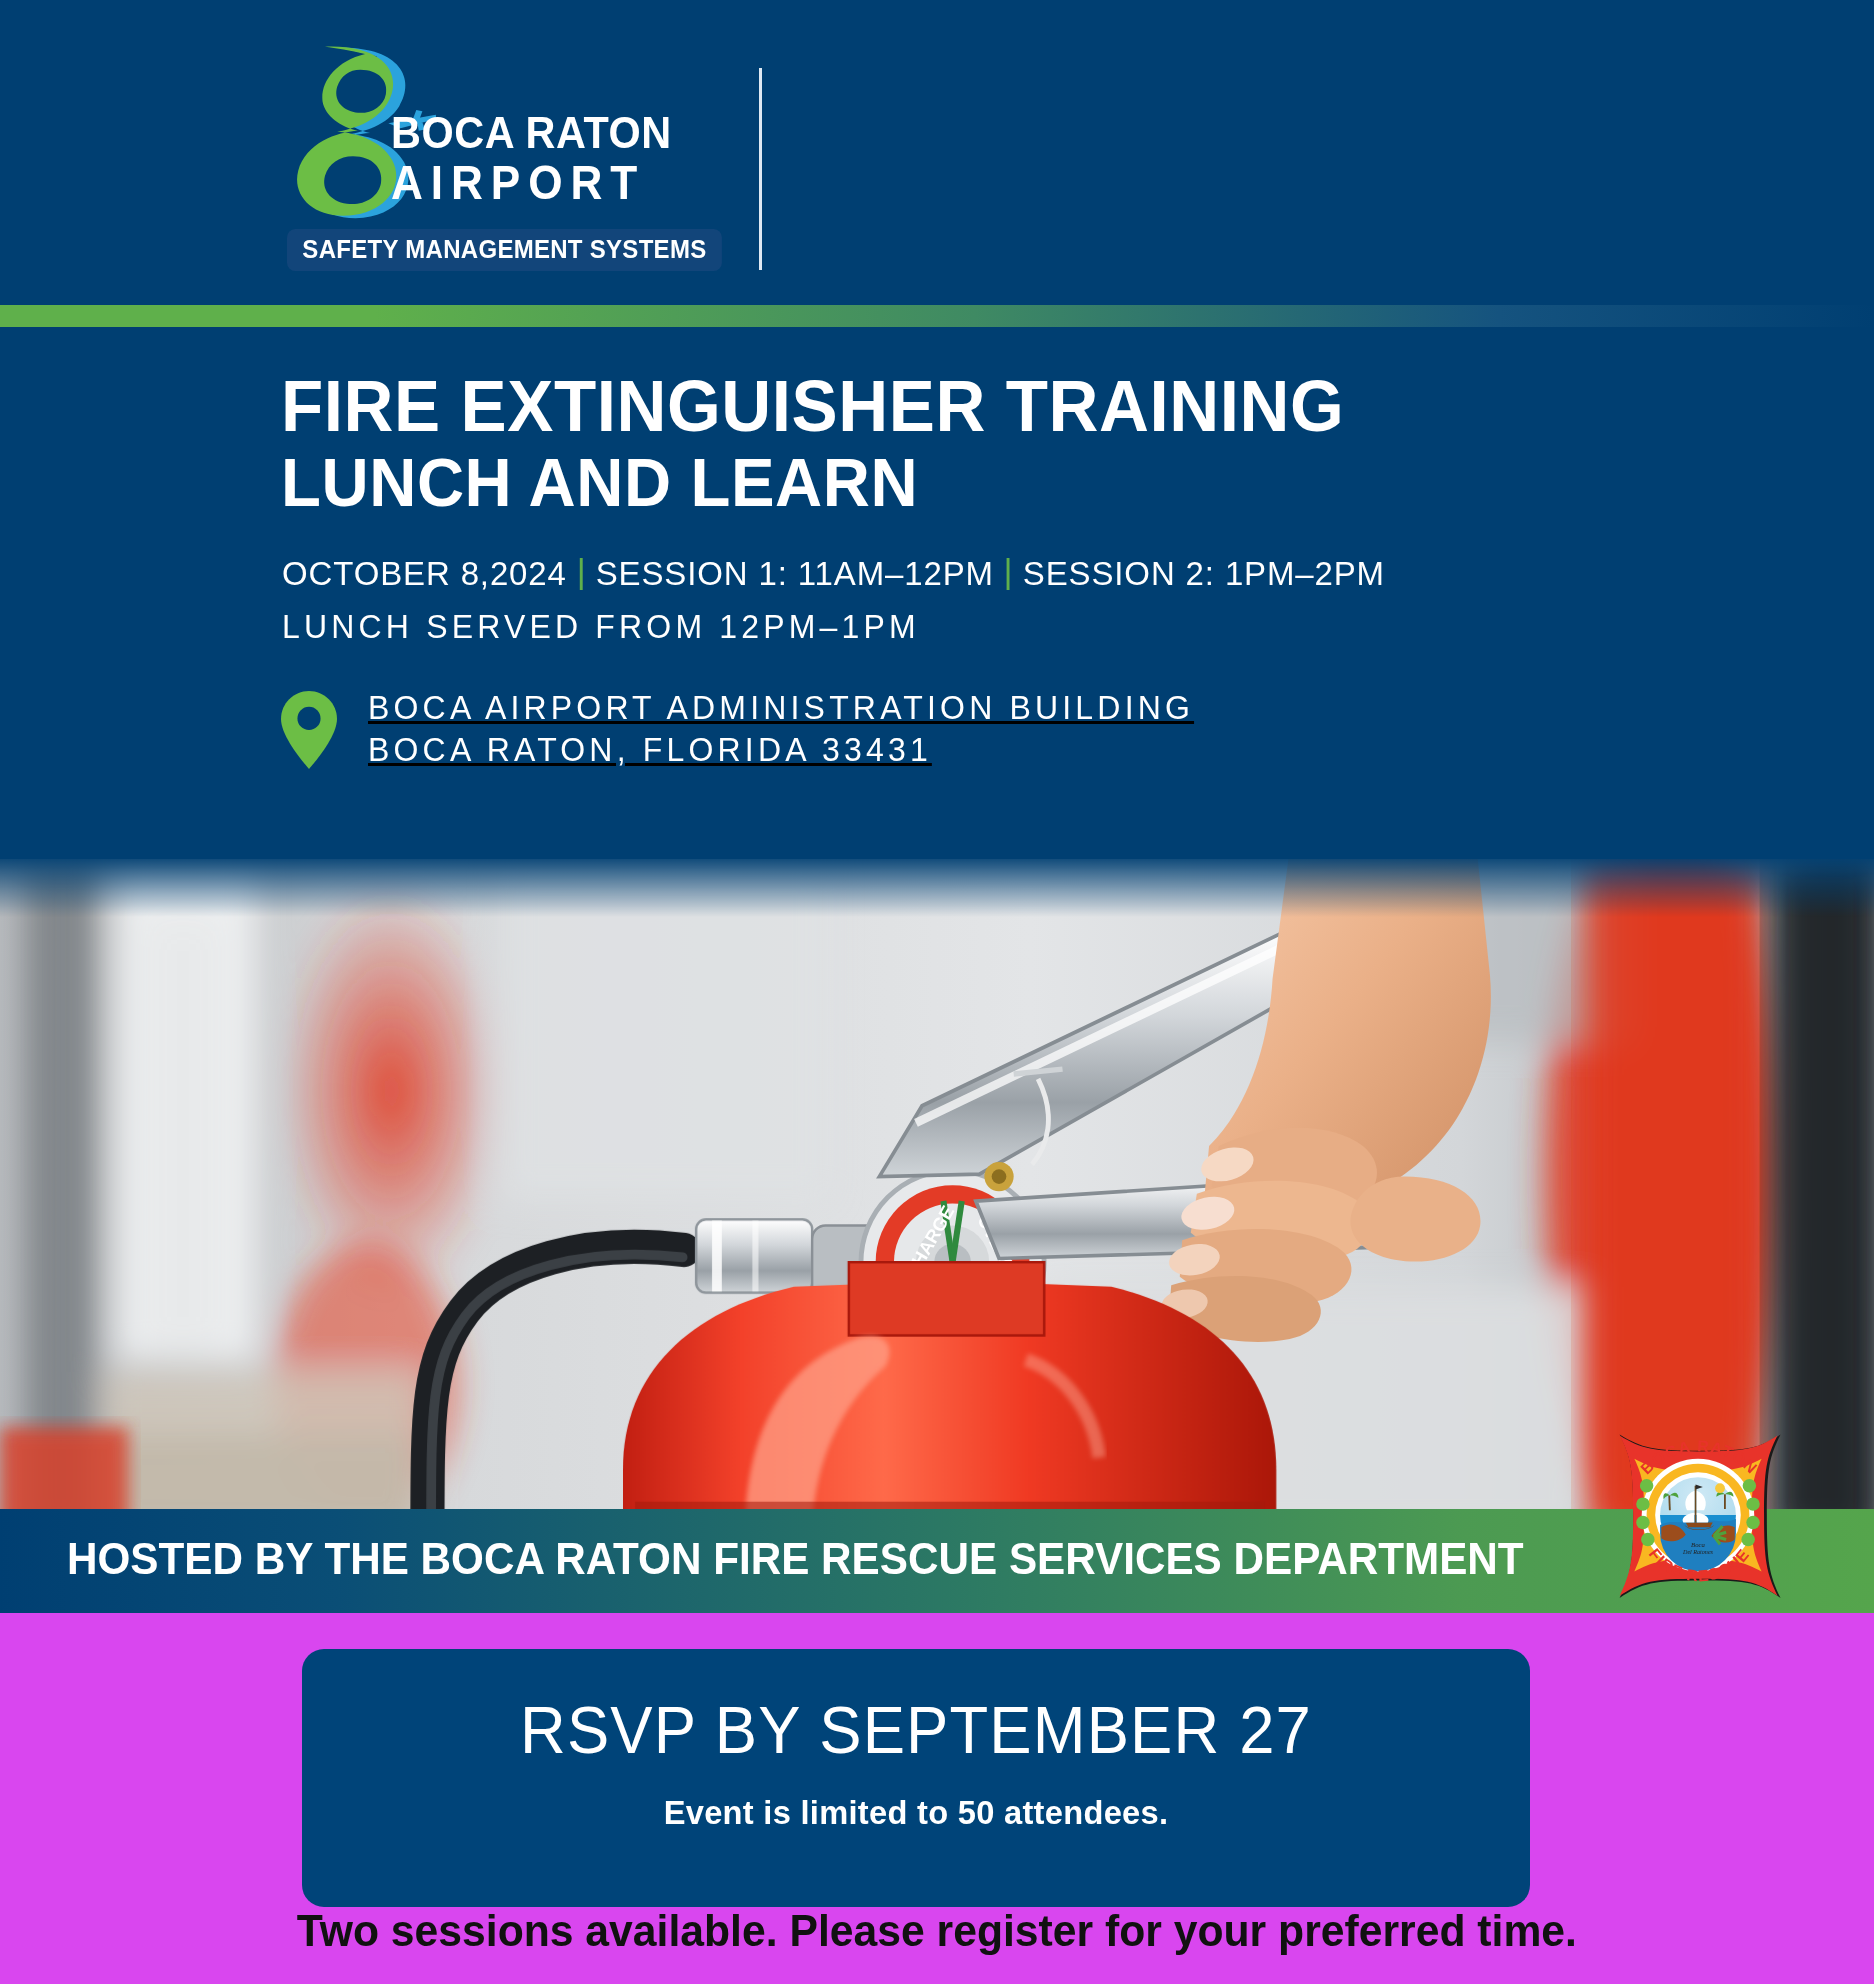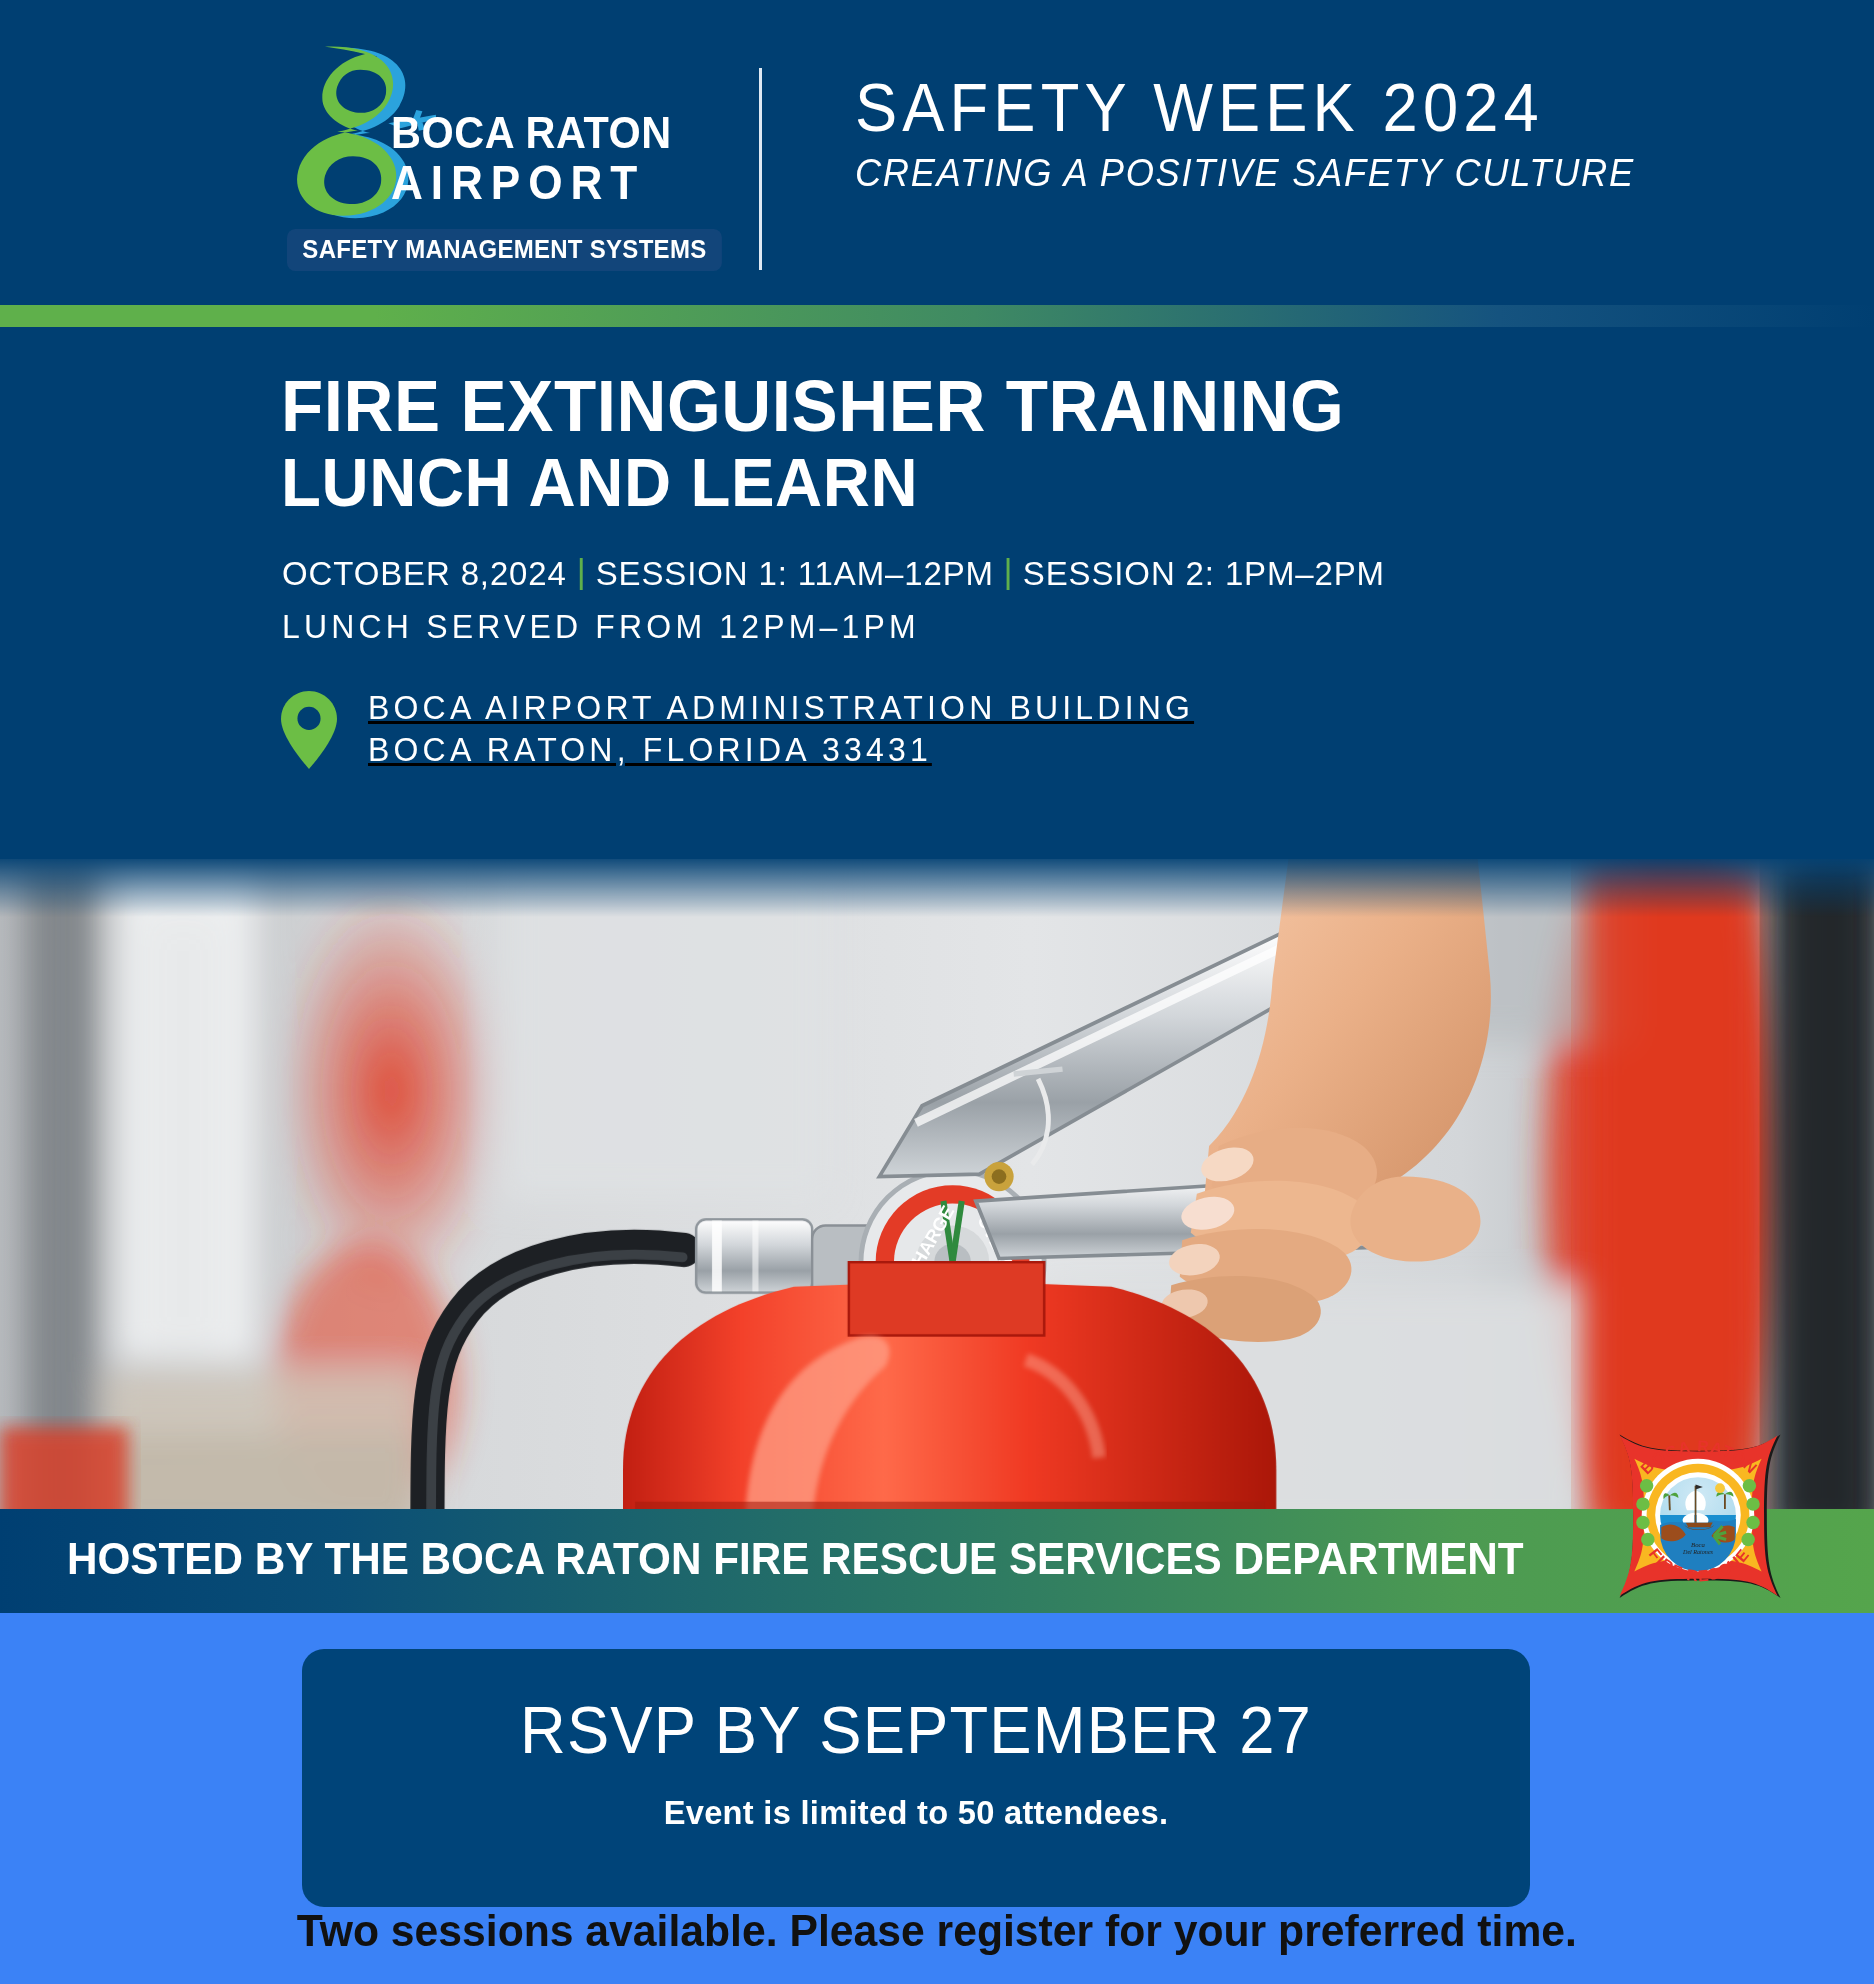--- a/index.html
+++ b/index.html
@@ -5,21 +5,21 @@
   html,body{margin:0;padding:0;background:#ffffff;}
   body{
     font-family:"Liberation Sans", sans-serif;
     width:1874px;
     -webkit-font-smoothing:antialiased;
   }
   .flyer{
     position:relative;
     width:1874px;
     height:1985px;
-    background:#3b82f6;
+    background:#d946ef;
     overflow:hidden;
   }
 
   
   .header{
     position:absolute; left:0; top:0; width:1874px; height:305px;
     background:#003f72;
   }
   .logo-block{
     position:absolute; left:269px; top:37px; width:452px; height:238px;
@@ -269,24 +269,20 @@
       <div class="logo-words">
         <div class="logo-line1">BOCA RATON</div>
         <div class="logo-line2">AIRPORT</div>
       </div>
 
       <div class="sms-badge">SAFETY MANAGEMENT SYSTEMS</div>
     </div>
 
     <div class="header-divider"></div>
 
-    <div class="header-right">
-      <div class="safety-week">SAFETY WEEK 2024</div>
-      <div class="safety-tag">CREATING A POSITIVE SAFETY CULTURE</div>
-    </div>
   </div>
 
   <div class="green-rule"></div>
 
   <div class="info">
 
     <div class="event-title">FIRE EXTINGUISHER TRAINING</div>
     <div class="event-subtitle">LUNCH AND LEARN</div>
 
     <div class="when-line">

